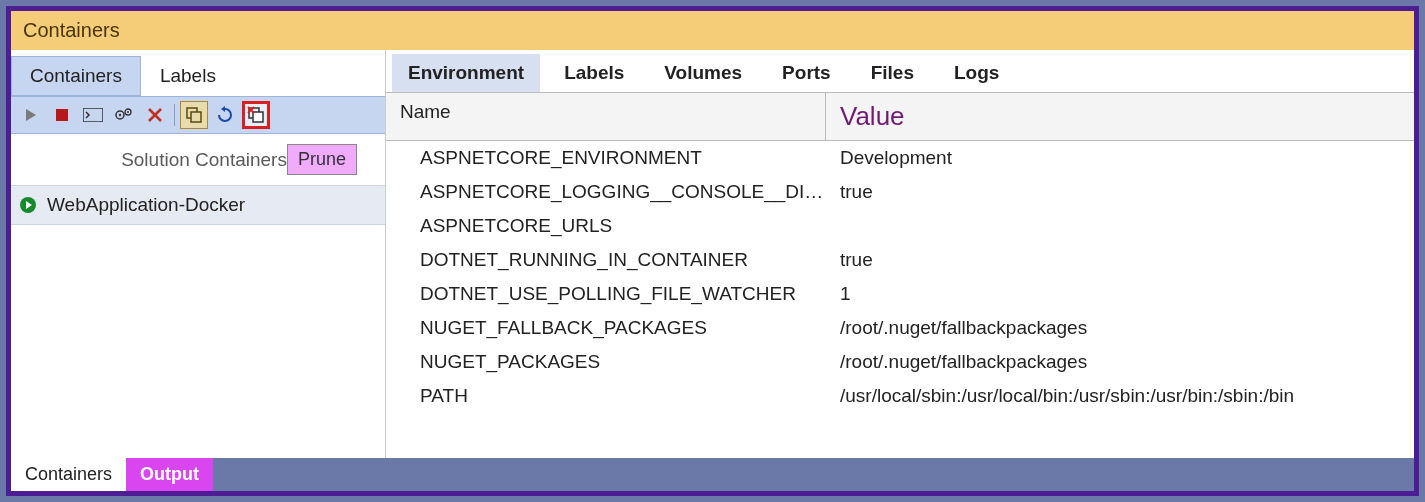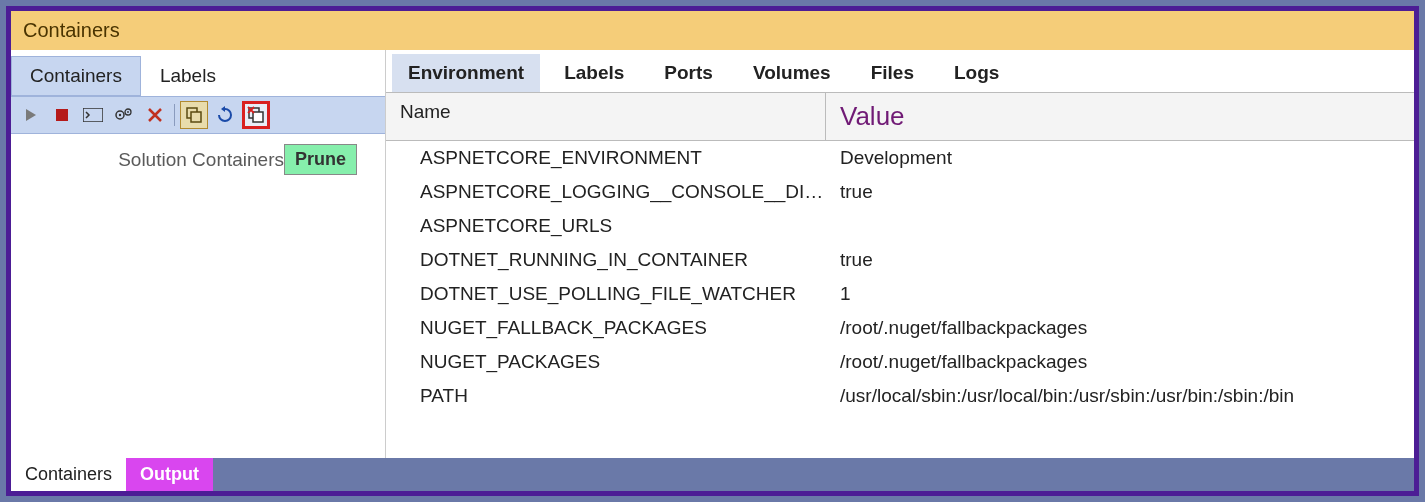--- a/index.html
+++ b/index.html
@@ -10,21 +10,21 @@
   .left { width: 375px; display: flex; flex-direction: column; border-right: 1px solid #ccc; }
   .left-tabs { display: flex; background: #fff; padding-top: 6px; }
   .left-tab { padding: 8px 18px; font-size: 19px; color: #222; cursor: pointer; border: 1px solid transparent; }
   .left-tab.active { background: #c7d6f0; border: 1px solid #9fb3db; }
   .toolbar { background: #c7d6f0; display: flex; align-items: center; padding: 4px 6px; gap: 3px; border-top: 1px solid #9fb3db; border-bottom: 1px solid #9fb3db; }
   .tbtn { width: 28px; height: 28px; display: flex; align-items: center; justify-content: center; cursor: pointer; border: 1px solid transparent; }
   .tbtn.boxed { border: 1px solid #b08a30; background: #e8dcac; }
   .tbtn.highlight { border: 3px solid #d92020; background: #e8edf7; padding: 0; }
   .sep { width: 1px; height: 22px; background: #8a9bbd; margin: 0 2px; }
   .section-head { display:flex; align-items:center; justify-content:flex-end; padding: 10px 28px; color: #5a5a5a; font-size: 19px; }
-  .prune { border: 1px solid #888; background: #86efac; padding: 4px 10px; font-size: 18px; color: #333; font-weight: bold; }
+  .prune { border: 1px solid #888; background: #f0abfc; padding: 4px 10px; font-size: 18px; color: #333; }
   .tree { flex:1; overflow:auto; }
   .tree-row { display:flex; align-items:center; gap:10px; padding: 8px 8px; background: #e6ebf3; font-size: 19px; color: #222; border-top: 1px solid #ccd3e0; border-bottom: 1px solid #ccd3e0; }
   .right { flex:1; display:flex; flex-direction:column; min-width:0; }
   .right-tabs { display:flex; gap: 8px; padding: 4px 6px 0 6px; background: #fff; }
   .right-tab { padding: 8px 16px; font-size: 19px; color: #222; cursor:pointer;font-weight:bold; }
   .right-tab.active { background: #d7e0f0; }
   .grid-head { display:flex; border-top: 1px solid #bbb; border-bottom: 1px solid #bbb; background: #f4f4f4; }
   .gh-name { width: 440px; padding: 8px 14px; font-size: 19px; color:#222; border-right: 1px solid #bbb; }
   .gh-value { flex:1; padding: 8px 14px; font-size:26px; color:#701a75; }
   .grid-body { flex:1; overflow:auto; }
@@ -100,28 +100,37 @@
             <path d="M3 3 L9 9 M9 3 L3 9" stroke="#d92020" stroke-width="1.8"></path>
           </svg>
         </div>
       </div>
 
       <div class="section-head">
         <span>Solution Containers</span>
         <span class="prune">Prune</span>
       </div>
 
+      <div class="tree">
+        <div class="tree-row">
+          <svg width="18" height="18">
+              <circle cx="9" cy="9" r="8" fill="#188a2e"></circle>
+              <path d="M7 5 L13 9 L7 13 Z" fill="#fff"></path>
+            </svg>
+          <span>WebApplication-Docker</span>
+        </div>
+      </div>
     </div>
 
     <div class="right">
       <div class="right-tabs">
         <div class="right-tab active">Environment</div>
         <div class="right-tab">Labels</div>
+        <div class="right-tab">Volumes</div>
         <div class="right-tab">Ports</div>
-        <div class="right-tab">Volumes</div>
         <div class="right-tab">Files</div>
         <div class="right-tab">Logs</div>
       </div>
 
       <div class="grid-head">
         <div class="gh-name">Name</div>
         <div class="gh-value">Value</div>
       </div>
 
       <div class="grid-body">

